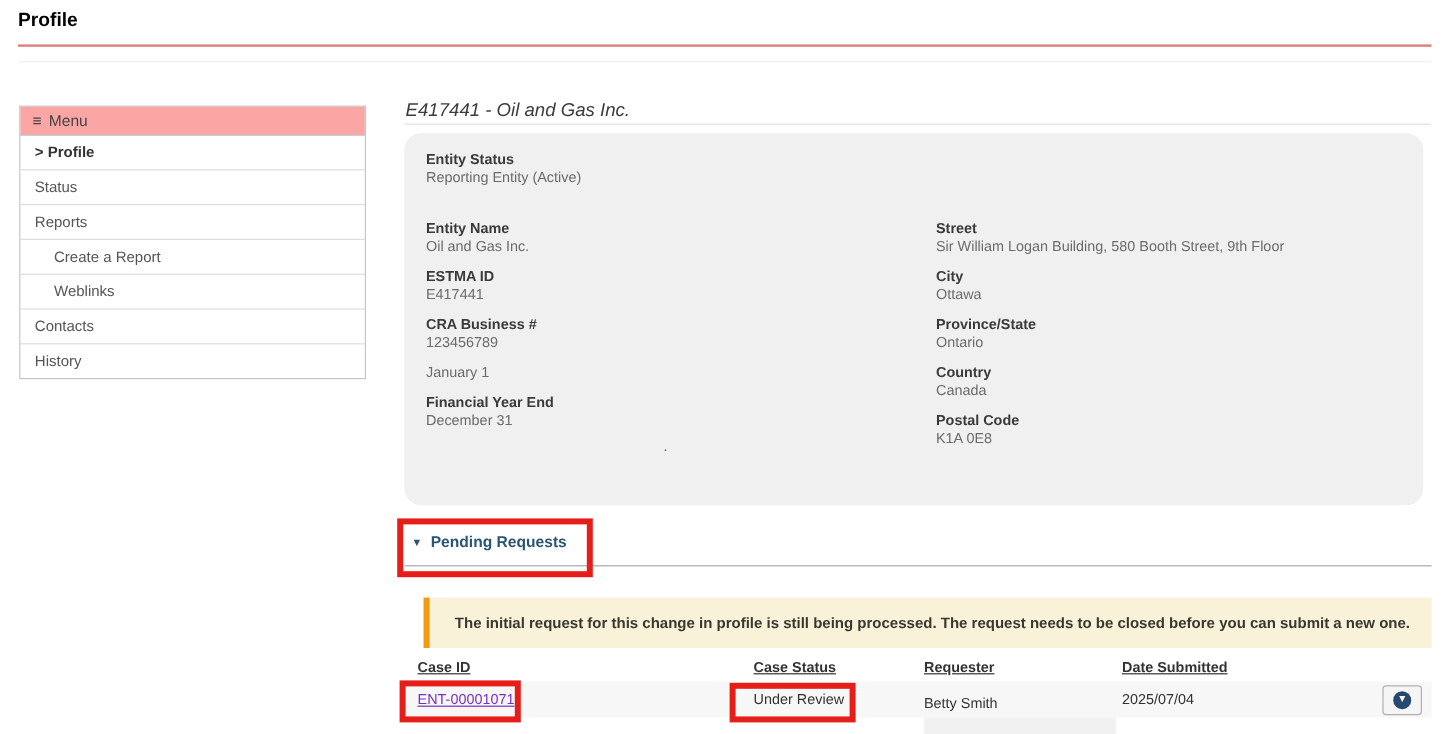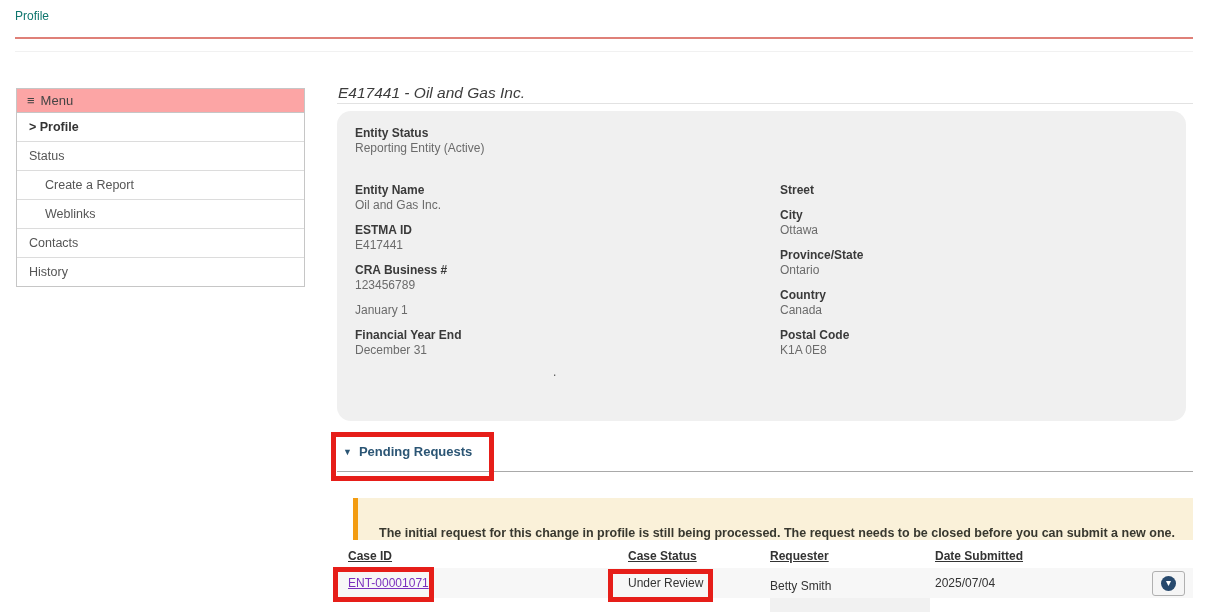--- a/index.html
+++ b/index.html
@@ -1,20 +1,20 @@
 <!DOCTYPE html>
 <html><head>
 <meta charset="utf-8">
 <style>
   * { margin:0; padding:0; box-sizing:border-box; }
   html,body { width:1206px; height:612px; background:#fff; overflow:hidden;
               font-family:"Liberation Sans", sans-serif; position:relative; }
 
   
-  .page-title { position:absolute; left:15px; top:9px; font-size:12px; font-weight:normal; color:#0f766e; }
+  .page-title { position:absolute; left:15px; top:9px; font-size:16px; font-weight:bold; color:#000000; }
   .title-rule { position:absolute; left:15px; top:37px; width:1178px; border-top:2px solid #df8078; }
   .faint-rule { position:absolute; left:15px; top:51px; width:1178px; border-top:1px solid #f1f1f1; }
 
   
   .sidebar { position:absolute; left:16px; top:88px; width:289px; background:#fff;
              border:1px solid #c6c6c6; font-size:12.5px; color:#555; }
   .menu-header { background:#fca5a5; border-bottom:1px solid #c6c6c6; padding:4px 10px;
                  color:#444; font-size:13px; }
   .menu-header .hamburger { margin-right:6px; font-size:13px; }
   .menu-item { padding:7px 12px; border-bottom:1px solid #dcdcdc; cursor:pointer; }
@@ -38,21 +38,21 @@
   .col-right { flex:1; }
   .stray-dot { position:absolute; left:553px; top:365px; font-size:12px; color:#555; }
 
   
   .pending-toggle { position:absolute; left:343px; top:444px; color:#2b5574; font-weight:bold;
                     font-size:13px; cursor:pointer; }
   .pending-toggle .caret { font-size:9px; margin-right:7px; vertical-align:1px; }
   .section-rule { position:absolute; left:337px; top:471px; width:856px; border-top:1px solid #a9a9a9; }
 
   .warning-box { position:absolute; left:353px; top:498px; width:840px; height:42px;
-                 background:#faf1d9; border-left:5px solid #f39c11; display:flex; align-items:flex-end;
+                 background:#faf1d9; border-left:5px solid #f39c11; display:flex; align-items:center;
                  padding-left:21px; font-size:12.5px; font-weight:bold; color:#38382f; }
 
   
   .tbl-head { position:absolute; left:337px; top:549px; width:856px; height:16px; }
   .tbl-head span { position:absolute; font-size:12px; font-weight:bold; color:#333;
                    text-decoration:underline; cursor:pointer;text-align:center; }
   .c1 { left:11px; } .c2 { left:291px; } .c3 { left:433px; } .c4 { left:598px; }
   .tbl-row { position:absolute; left:337px; top:568px; width:856px; height:30px; background:#f7f7f7; }
   .tbl-row .cell { position:absolute; font-size:12px; color:#333; line-height:30px; }
   .case-link { color:#7b2fbe; text-decoration:underline; cursor:pointer; }
@@ -77,20 +77,21 @@
 <div class="page-title">Profile</div>
 <div class="title-rule"></div>
 <div class="faint-rule"></div>
 
 <nav class="sidebar">
   <div class="menu-header">
     <span class="hamburger">≡</span><span>Menu</span>
   </div>
   <div class="menu-item active">&gt; Profile</div>
   <div class="menu-item">Status</div>
+  <div class="menu-item">Reports</div>
   <div class="menu-item indent">Create a Report</div>
   <div class="menu-item indent">Weblinks</div>
   <div class="menu-item">Contacts</div>
   <div class="menu-item">History</div>
 </nav>
 
 <div class="entity-heading">E417441 - Oil and Gas Inc.</div>
 <div class="heading-rule"></div>
 
 <div class="info-panel">
@@ -116,20 +117,21 @@
         <div class="field-value">January 1</div>
       </div>
       <div class="field">
         <div class="field-label">Financial Year End</div>
         <div class="field-value">December 31</div>
       </div>
     </div>
     <div class="col-right">
       <div class="field">
         <div class="field-label">Street</div>
+        <div class="field-value">Sir William Logan Building, 580 Booth Street, 9th Floor</div>
       </div>
       <div class="field">
         <div class="field-label">City</div>
         <div class="field-value">Ottawa</div>
       </div>
       <div class="field">
         <div class="field-label">Province/State</div>
         <div class="field-value">Ontario</div>
       </div>
       <div class="field">

